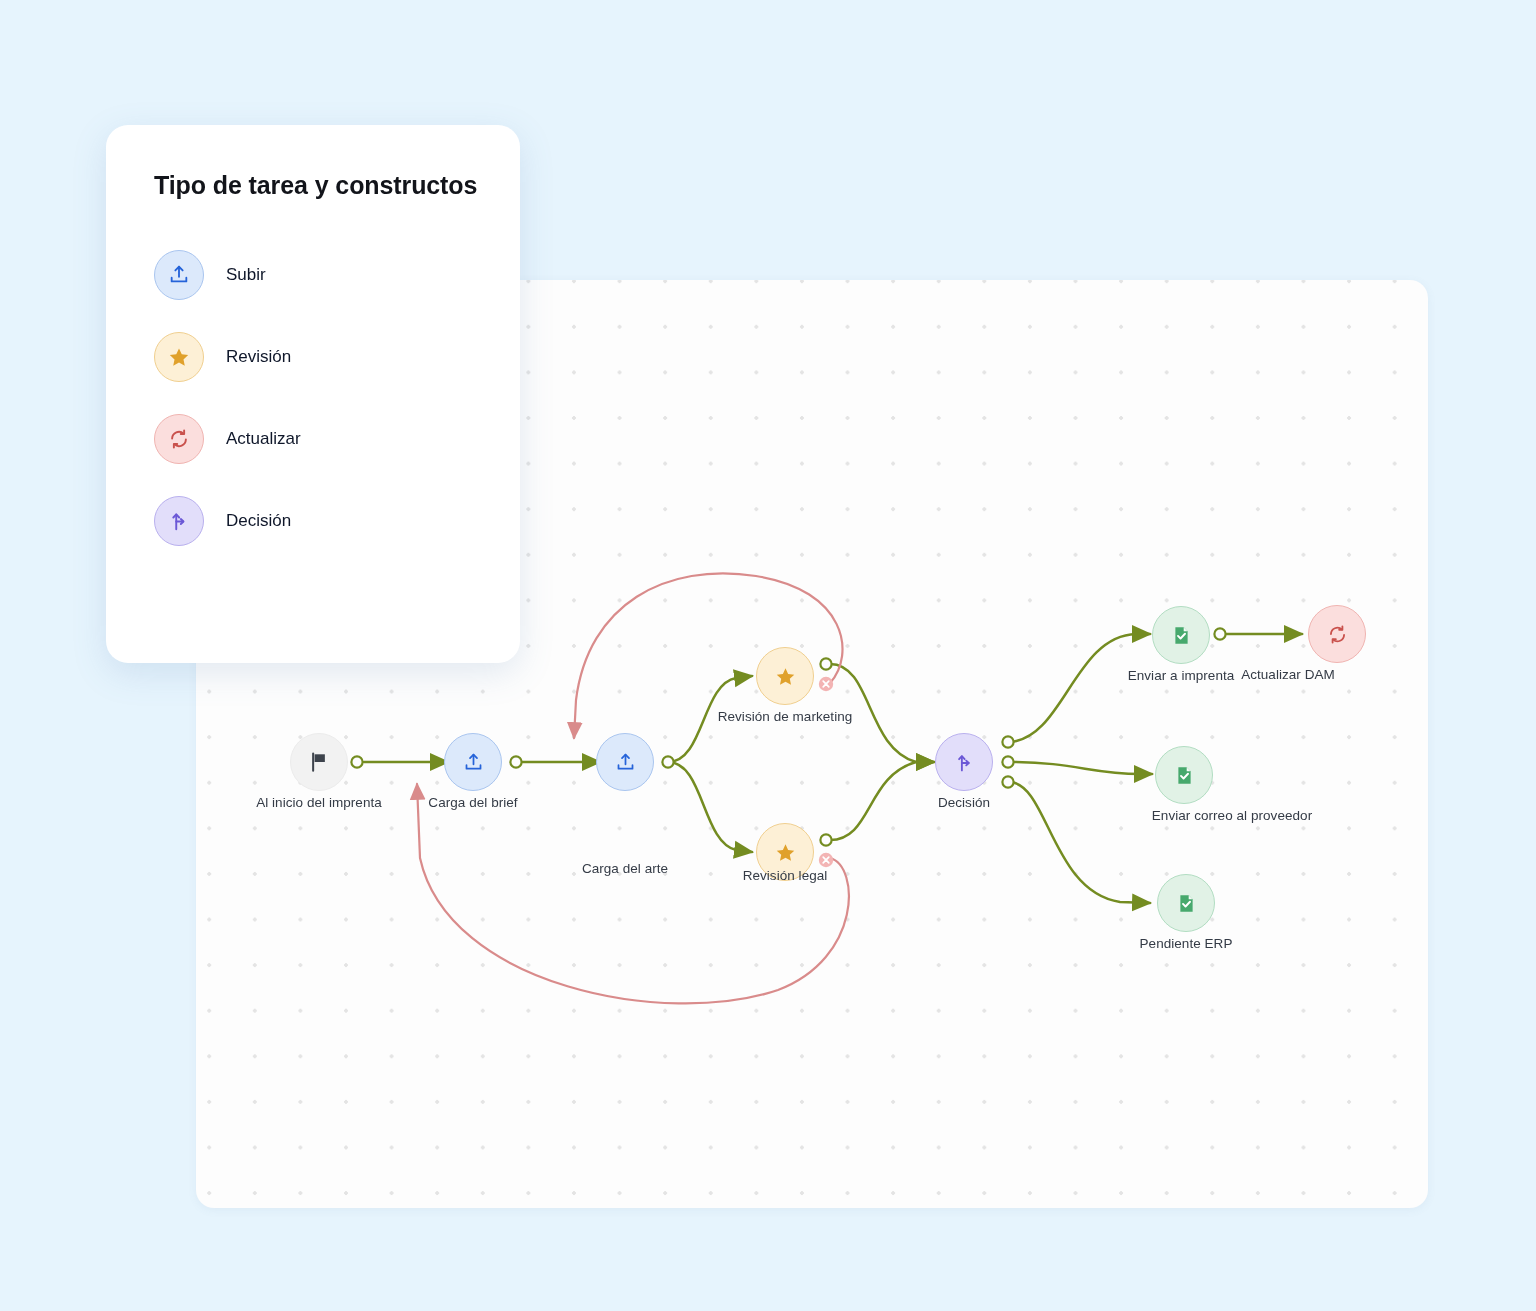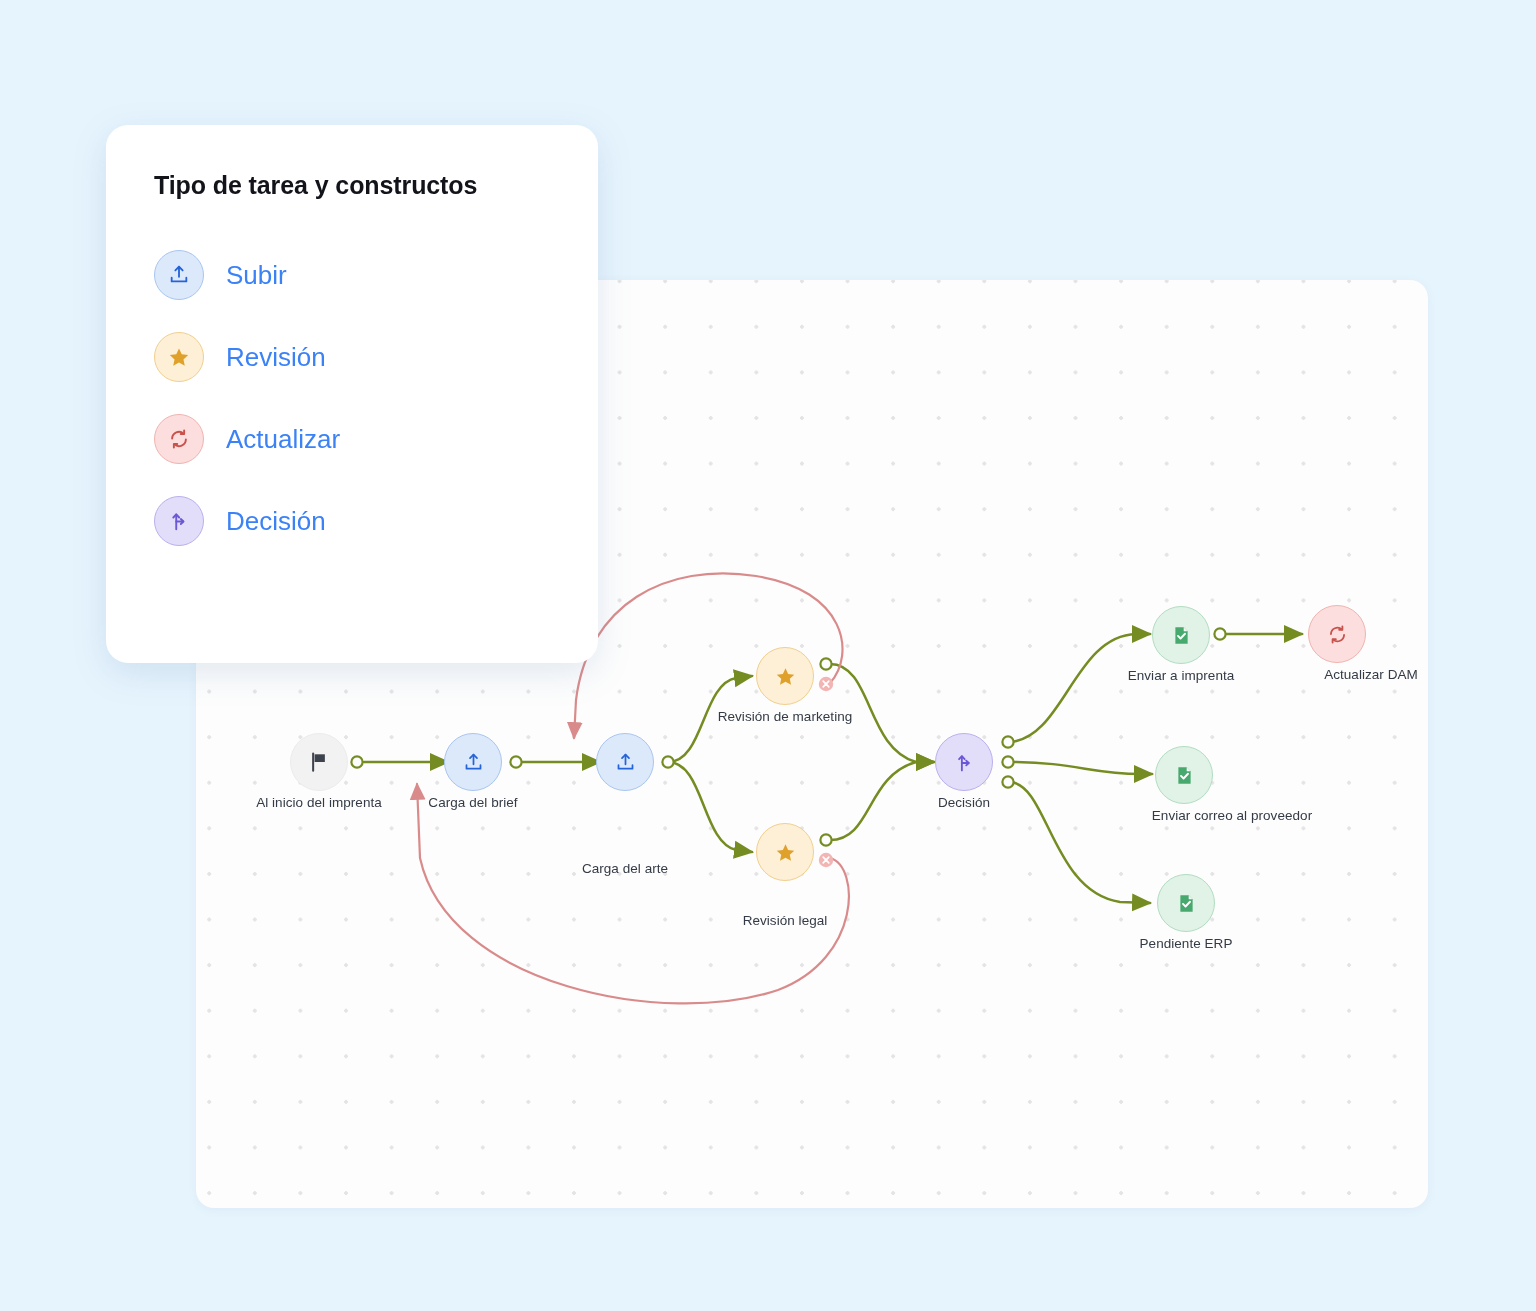--- a/index.html
+++ b/index.html
@@ -68,21 +68,21 @@
     font-family: Liberation Sans, sans-serif;
     transform: translateX(-50%);
     letter-spacing: 0.05px;
   }
 
   
   #legend {
     position: absolute;
     left: 106px;
     top: 125px;
-    width: 492px;
+    width: 414px;
     height: 538px;
     background: #ffffff;
     border-radius: 22px;
     box-shadow: 0 10px 34px rgba(90,130,175,0.17);
     box-sizing: border-box;
     padding: 46px 0 0 48px;
     z-index: 10;
   }
   #legend-title {
     font-size: 25px;
@@ -106,22 +106,22 @@
     flex: none;
     box-sizing: border-box;
   }
   .legend-icon.upload  { background: #dce9fb; border: 1px solid #a9c5ef; }
   .legend-icon.review  { background: #fdf0d6; border: 1px solid #f0cf8f; }
   .legend-icon.pending { background: #e1f2e6; border: 1px solid #b2ddc2; }
   .legend-icon.update  { background: #fbdedd; border: 1px solid #f0b4b1; }
   .legend-icon.decision{ background: #e2defa; border: 1px solid #b9b0ee; }
   .legend-label {
     margin-left: 22px;
-    font-size: 26px;
-    color: #3b82f6;
+    font-size: 17px;
+    color: #0f172a;
   }
 </style>
 </head>
 <body>
 
 <div id="legend">
   <div id="legend-title">Tipo de tarea y constructos</div>
 
   <div class="legend-row">
     <span class="legend-icon upload">
@@ -274,21 +274,21 @@
   </div>
   <div class="node-label" style="left:589px; top:429px;">Revisión de marketing</div>
 
   <div class="node review" style="left:560px; top:543px;">
     <span>
       <svg width="21" height="21" viewBox="0 0 24 24" fill="#e0a12b">
         <path d="M12 2.6 L15 9.1 L22 9.9 L16.9 14.7 L18.3 21.5 L12 18.1 L5.7 21.5 L7.1 14.7 L2 9.9 L9 9.1 Z"></path>
       </svg>
     </span>
   </div>
-  <div class="node-label" style="left:589px; top:633px;">Revisión legal</div>
+  <div class="node-label" style="left:589px; top:588px;">Revisión legal</div>
 
   <div class="node decision" style="left:739px; top:453px;">
     <span>
       <svg width="21" height="21" viewBox="0 0 24 24" fill="none" stroke="#6b58d6" stroke-width="2.1" stroke-linecap="round" stroke-linejoin="round">
         <path d="M9 21 L9 5"></path>
         <path d="M5.8 8.2 L9 4.8 L12.2 8.2"></path>
         <path d="M9 12.6 L16.5 12.6"></path>
         <path d="M14 9.9 L16.9 12.6 L14 15.3"></path>
       </svg>
     </span>
@@ -309,21 +309,21 @@
   <div class="node update" style="left:1112px; top:325px;">
     <span>
       <svg width="21" height="21" viewBox="0 0 24 24" fill="none" stroke="#c9514c" stroke-width="2.1" stroke-linecap="round" stroke-linejoin="round">
         <path d="M4.5 11.5 A7.5 7.5 0 0 1 17 6.2"></path>
         <path d="M19.5 12.5 A7.5 7.5 0 0 1 7 17.8"></path>
         <path d="M17.6 2.8 L17.6 6.6 L13.9 6.6"></path>
         <path d="M6.4 21.2 L6.4 17.4 L10.1 17.4"></path>
       </svg>
     </span>
   </div>
-  <div class="node-label" style="left:1175px; top:387px;text-align:center;">Actualizar DAM</div>
+  <div class="node-label" style="left:1092px; top:387px;text-align:center;">Actualizar DAM</div>
 
   <div class="node pending" style="left:959px; top:466px;">
     <span>
       <svg width="21" height="21" viewBox="0 0 24 24">
         <path d="M5 2.5 H14.5 L19 7 V21.5 H5 Z" fill="#47a96d"></path>
         <path d="M14.5 2.5 L19 7 H14.5 Z" fill="#ffffff" opacity="0.95"></path>
         <path d="M8 12.5 L10.9 15.4 L16 10" fill="none" stroke="#ffffff" stroke-width="2.2" stroke-linecap="round" stroke-linejoin="round"></path>
       </svg>
     </span>
   </div>

